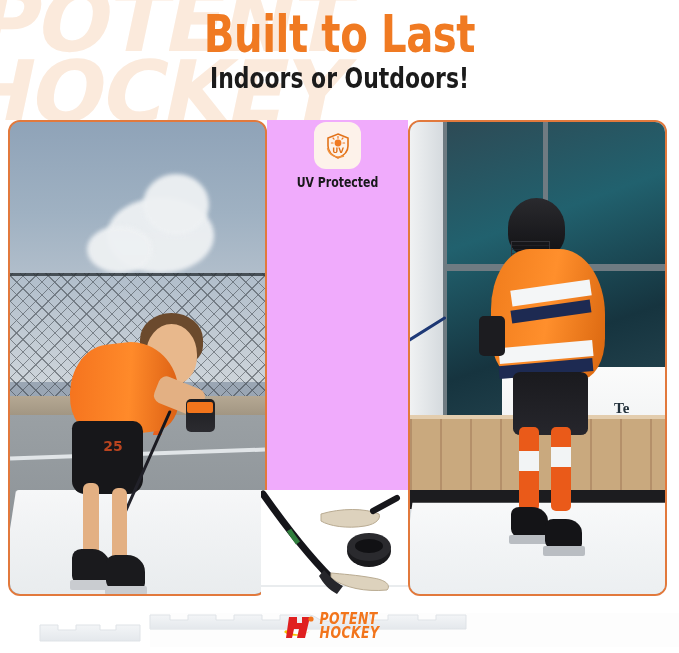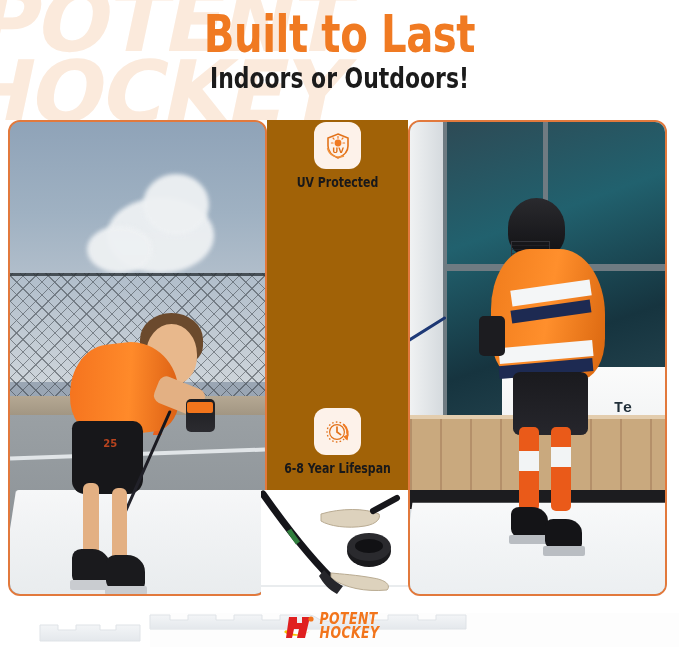--- a/index.html
+++ b/index.html
@@ -40,21 +40,21 @@
 
   
   .body-row{position:relative;display:flex;align-items:flex-start;
     padding:0 8px;box-sizing:border-box;height:482px;}
   .photo{
     position:relative;width:259px;height:476px;
     border:2px solid #E2793C;border-radius:12px;overflow:hidden;
     box-sizing:border-box;background:#9aa6b4;
   }
   .center-col{
-    width:141px;flex:0 0 141px;position:relative;height:476px;background:#a16207;
+    width:141px;flex:0 0 141px;position:relative;height:476px;background:#f0abfc;
   }
 
   
   .feature{width:100%;text-align:center;}
   .fic{
     width:47px;height:47px;margin:0 auto;border-radius:12px;
     background:#FDF2EA;display:flex;align-items:center;justify-content:center;
   }
   .fic svg{display:block;}
   .flabel{
@@ -99,21 +99,21 @@
   .kidL{position:absolute;left:22%;top:41%;width:56%;height:59%;}
   .torsoL{position:absolute;left:2%;top:10%;width:76%;height:33%;
     background:linear-gradient(100deg,#f4711d,#ff8a2a 55%,#d85c12);
     border-radius:40% 44% 26% 30%/60% 55% 40% 42%;transform:rotate(-7deg);}
   .headL{position:absolute;left:56%;top:3%;width:36%;height:22%;
     background:#e8b88c;border-radius:50% 50% 46% 46%;}
   .hairL{position:absolute;left:52%;top:-1%;width:44%;height:19%;
     background:#6b4a2d;border-radius:50% 50% 38% 42%;}
   .shortsL{position:absolute;left:4%;top:38%;width:50%;height:26%;
     background:#17171a;border-radius:10% 14% 20% 18%;}
-  .numL{position:absolute;left:26%;top:44%;color:#b9441f;font-size:10px;
+  .numL{position:absolute;left:26%;top:44%;color:#b9441f;font-size:14px;
     font-weight:bold;font-family:"DejaVu Sans",sans-serif;}
   .legL{position:absolute;width:11%;height:28%;background:#e3b083;border-radius:6px;}
   .skate{position:absolute;width:27%;height:13%;background:#1a1a1d;
     border-radius:24% 46% 22% 30%;}
   .blade{position:absolute;width:30%;height:3.5%;background:#c9ccd0;border-radius:2px;}
   .armL{position:absolute;left:62%;top:24%;width:34%;height:10%;background:#e3b083;
     border-radius:8px;transform:rotate(22deg);}
   .gloveL{position:absolute;left:84%;top:30%;width:20%;height:12%;
     background:linear-gradient(#1d1d20,#2b2b30);border-radius:5px;}
   .gloveband{position:absolute;left:85%;top:31%;width:18%;height:4%;background:#f2751c;border-radius:2px;}
@@ -124,21 +124,21 @@
   
   .rwall{position:absolute;inset:0;background:linear-gradient(#dfe3e6,#cfd5da);}
   .glass{position:absolute;left:12%;top:0;width:88%;height:62%;
     background:linear-gradient(160deg,#2e4a55 0%,#21616e 35%,#16343f 70%,#274752 100%);}
   .mull{position:absolute;background:#6f7b82;}
   .pillar{position:absolute;left:0;top:0;width:13%;height:70%;
     background:linear-gradient(90deg,#f0f2f3,#d5dade);}
   .banner{position:absolute;left:36%;top:52%;width:66%;height:22%;
     background:linear-gradient(#fbfbfb,#eceff0);border-radius:3px;}
   .bannertxt{position:absolute;left:80%;top:59%;color:#22303a;font-size:15px;
-    font-weight:bold;font-family:Liberation Mono, monospace;}
+    font-weight:bold;font-family:Liberation Serif, serif;}
   .cubbies{position:absolute;left:0;top:63%;width:100%;height:16%;
     background:#c9a97e;
     background-image:repeating-linear-gradient(90deg,#b4906a 0 2px,transparent 2px 30px);}
   .cubtop{position:absolute;left:0;top:62%;width:100%;height:2.5%;background:#e3cdae;}
   .kick{position:absolute;left:0;top:78%;width:100%;height:4%;background:#1c1c1f;}
   .tiles-r{position:absolute;left:-4%;bottom:0;width:112%;height:22%;
     background:linear-gradient(#f8f9fa,#eceff1);
     transform:perspective(300px) rotateX(16deg);transform-origin:bottom center;}
 
   .kidR{position:absolute;left:26%;top:16%;width:56%;height:84%;}
@@ -243,32 +243,20 @@
             </g>
             <text x="16" y="23" font-size="7.4" font-family="DejaVu Sans, sans-serif" font-weight="bold" fill="#E2721A" stroke="none" text-anchor="middle">UV</text>
             <path d="M5.5 18 C7 25 14 29 22 26" stroke="#F0923F" stroke-width="1.4" fill="none"></path>
           </svg>
         </div>
         <div class="flabel">UV Protected</div>
       </div>
 
 
 
-      <div class="feature f4">
-        <div class="fic">
-          <svg width="32" height="32" viewBox="0 0 32 32" fill="none">
-            <circle cx="15" cy="16" r="10" stroke="#E2721A" stroke-width="1.3" fill="none" stroke-dasharray="1.6 2.2"></circle>
-            <circle cx="15" cy="16" r="7.4" stroke="#E2721A" stroke-width="1.2" fill="none"></circle>
-            <path d="M15 11 V16 L18.6 18.6" stroke="#E2721A" stroke-width="1.7" stroke-linecap="round" fill="none"></path>
-            <path d="M22 9 A11 11 0 0 1 24.4 22.5" stroke="#F07A22" stroke-width="2" fill="none" stroke-linecap="round"></path>
-            <path d="M21 20.5 L25.6 24.4 L26.4 18.6 Z" fill="#F07A22"></path>
-          </svg>
-        </div>
-        <div class="flabel">6-8 Year Lifespan</div>
-      </div>
 
       <div class="sticks">
         <svg width="150" height="108" viewBox="0 0 150 108">
           <rect x="0" y="0" width="150" height="108" fill="#ffffff"></rect>
           <path d="M0 96 H150" stroke="#e9ecee" stroke-width="2"></path>
           <g>
             <path d="M60 24 C80 18 104 18 118 24 C120 28 116 34 104 36 C86 39 68 36 60 31 Z" fill="#ddd2bd" stroke="#b9ab92" stroke-width="1"></path>
             <path d="M112 21 L136 8" stroke="#17171b" stroke-width="6" stroke-linecap="round"></path>
           </g>
           <g>

